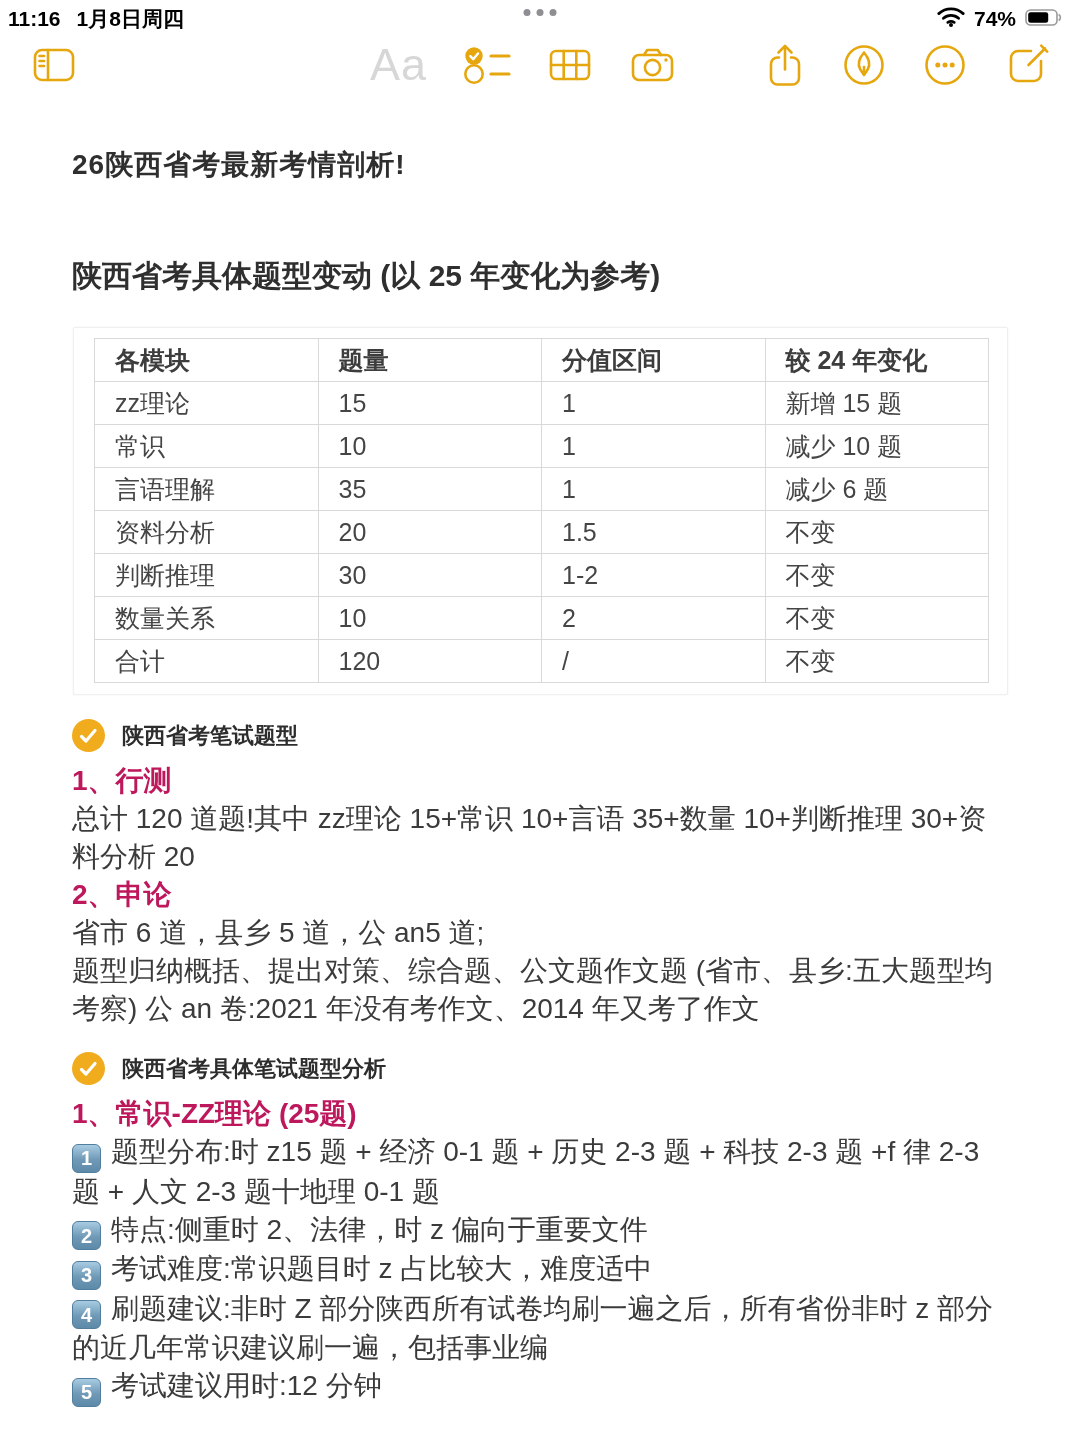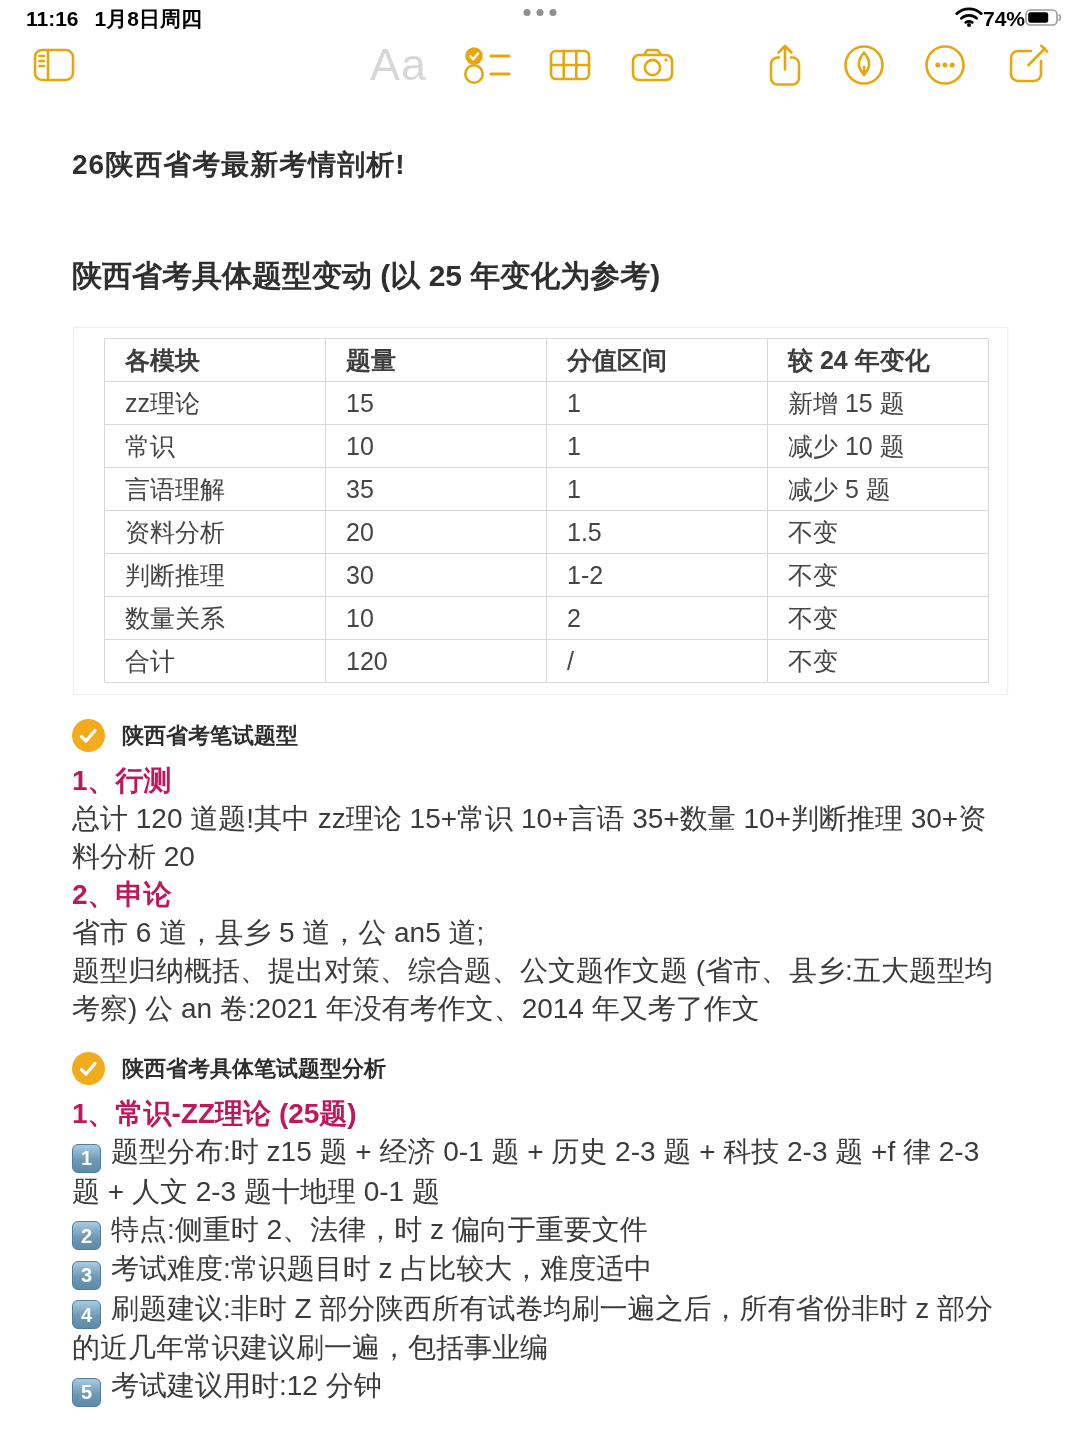--- a/index.html
+++ b/index.html
@@ -10,25 +10,25 @@
     font-family:"Liberation Sans", sans-serif;
     color:#333;
     overflow:hidden;
   }
   .app { position:relative; width:1080px; height:1440px; background:#fff; }
 
   
   .status-bar {
     position:relative;
     display:flex; justify-content:space-between; align-items:center;
-    height:32px; padding:6px 18px 0 26px;
+    height:32px; padding:6px 18px 0 8px;
     font-size:21px; font-weight:600; color:#000;
   }
   .sb-left { display:flex; align-items:center; gap:16px; }
-  .sb-right { display:flex; align-items:center; }
+  .sb-right { display:flex; align-items:center; gap:9px; }
   .mt-dots {
     position:absolute; left:50%; top:9px; transform:translateX(-50%);
     display:flex; gap:6px;
   }
   .mt-dots i { width:7px; height:7px; border-radius:50%; background:#8e8e93; }
 
   
   .toolbar {
     display:flex; align-items:center;
     height:62px; padding:4px 30px 0 32px;
@@ -49,21 +49,21 @@
   .note-subtitle {
     margin:72px 0 0; font-size:30px; font-weight:700; color:#2f2f2f;
   }
 
   .attachment {
     margin:30px 0 0 1px;
     background:#fff;
     border:1px solid #efefef;
     border-radius:2px;
     box-shadow:0 0 3px rgba(0,0,0,0.05);
-    padding:10px 18px 11px 30px;
+    padding:10px 18px 11px 20px;
   }
   table.exam { border-collapse:collapse; width:100%; table-layout:fixed; font-size:25px; color:#454545; }
   table.exam th, table.exam td {
     border:1px solid #d9d9d9;
     height:43px;
     padding:0 6px 0 20px;
     text-align:left;
     vertical-align:middle;
     font-weight:400;
     white-space:nowrap; overflow:hidden;
@@ -250,21 +250,21 @@
             <tr>
               <td>常识</td>
               <td>10</td>
               <td>1</td>
               <td>减少 10 题</td>
             </tr>
             <tr>
               <td>言语理解</td>
               <td>35</td>
               <td>1</td>
-              <td>减少 5 题</td>
+              <td>减少 6 题</td>
             </tr>
             <tr>
               <td>资料分析</td>
               <td>20</td>
               <td>1.5</td>
               <td>不变</td>
             </tr>
             <tr>
               <td>判断推理</td>
               <td>30</td>

